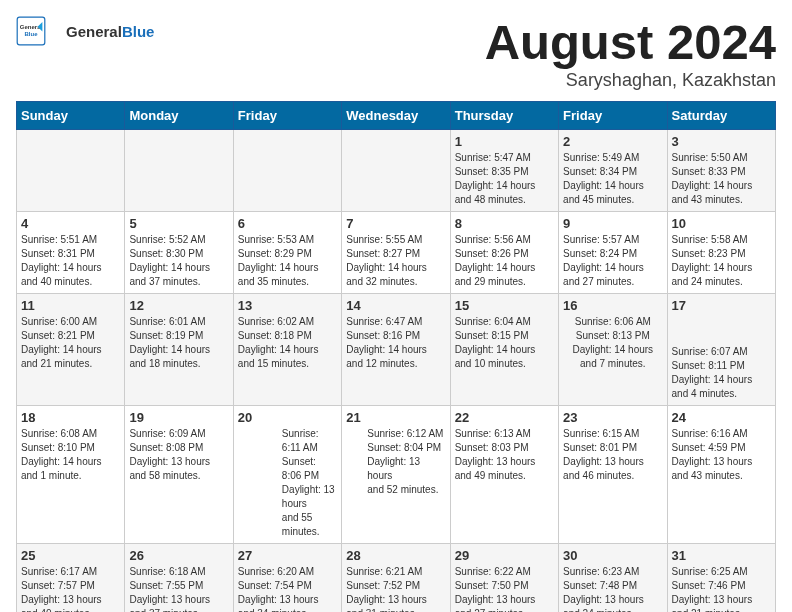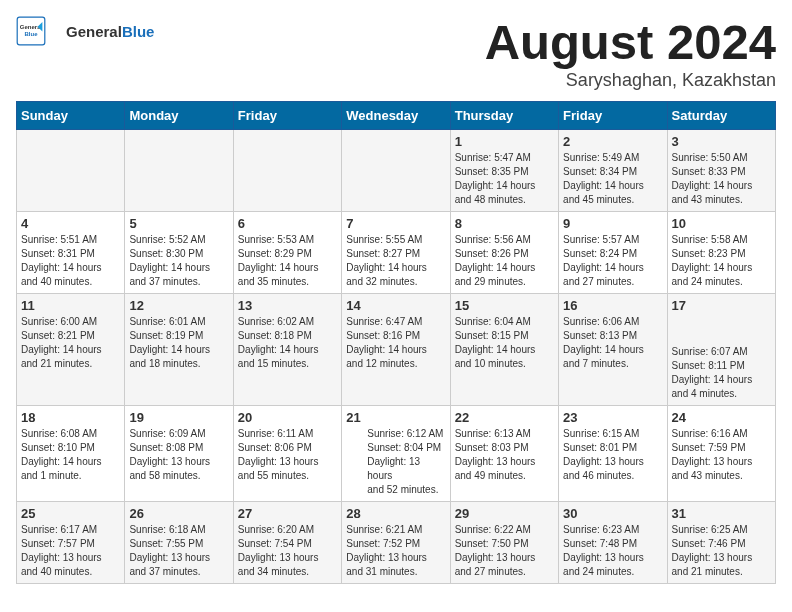--- a/index.html
+++ b/index.html
@@ -227,21 +227,21 @@
         </td>
         <td>
           <div class="day-number">15</div>
           <div class="day-info" style="white-space: pre-line;">Sunrise: 6:04 AM
 Sunset: 8:15 PM
 Daylight: 14 hours
 and 10 minutes.</div>
         </td>
         <td>
           <div class="day-number">16</div>
-          <div class="day-info" style="white-space: pre-line;">Sunrise: 6:06 AM
+          <div class="day-info" style="white-space: pre-line; text-align: center;">Sunrise: 6:06 AM
 Sunset: 8:13 PM
 Daylight: 14 hours
 and 7 minutes.</div>
         </td>
         <td>
           <div class="day-number">17</div>
           <div class="day-info" style="white-space: pre-line; margin-top: 32px;">Sunrise: 6:07 AM
 Sunset: 8:11 PM
 Daylight: 14 hours
 and 4 minutes.</div>
@@ -257,21 +257,21 @@
         </td>
         <td>
           <div class="day-number">19</div>
           <div class="day-info" style="white-space: pre-line;">Sunrise: 6:09 AM
 Sunset: 8:08 PM
 Daylight: 13 hours
 and 58 minutes.</div>
         </td>
         <td>
           <div class="day-number">20</div>
-          <div class="day-info" style="white-space: pre-line;">Sunrise: 6:11 AM
+          <div class="day-info" style="white-space: pre-line; margin-left: 44px;">Sunrise: 6:11 AM
 Sunset: 8:06 PM
 Daylight: 13 hours
 and 55 minutes.</div>
         </td>
         <td>
           <div class="day-number">21</div>
           <div class="day-info" style="white-space: pre-line; margin-left: 21px;">Sunrise: 6:12 AM
 Sunset: 8:04 PM
 Daylight: 13 hours
 and 52 minutes.</div>
@@ -286,21 +286,21 @@
         <td>
           <div class="day-number">23</div>
           <div class="day-info" style="white-space: pre-line;">Sunrise: 6:15 AM
 Sunset: 8:01 PM
 Daylight: 13 hours
 and 46 minutes.</div>
         </td>
         <td>
           <div class="day-number">24</div>
           <div class="day-info" style="white-space: pre-line;">Sunrise: 6:16 AM
-Sunset: 7:59 PM
+Sunset: 4:59 PM
 Daylight: 13 hours
 and 43 minutes.</div>
         </td>
       </tr>
       <tr>
         <td>
           <div class="day-number">25</div>
           <div class="day-info" style="white-space: pre-line;">Sunrise: 6:17 AM
 Sunset: 7:57 PM
 Daylight: 13 hours

